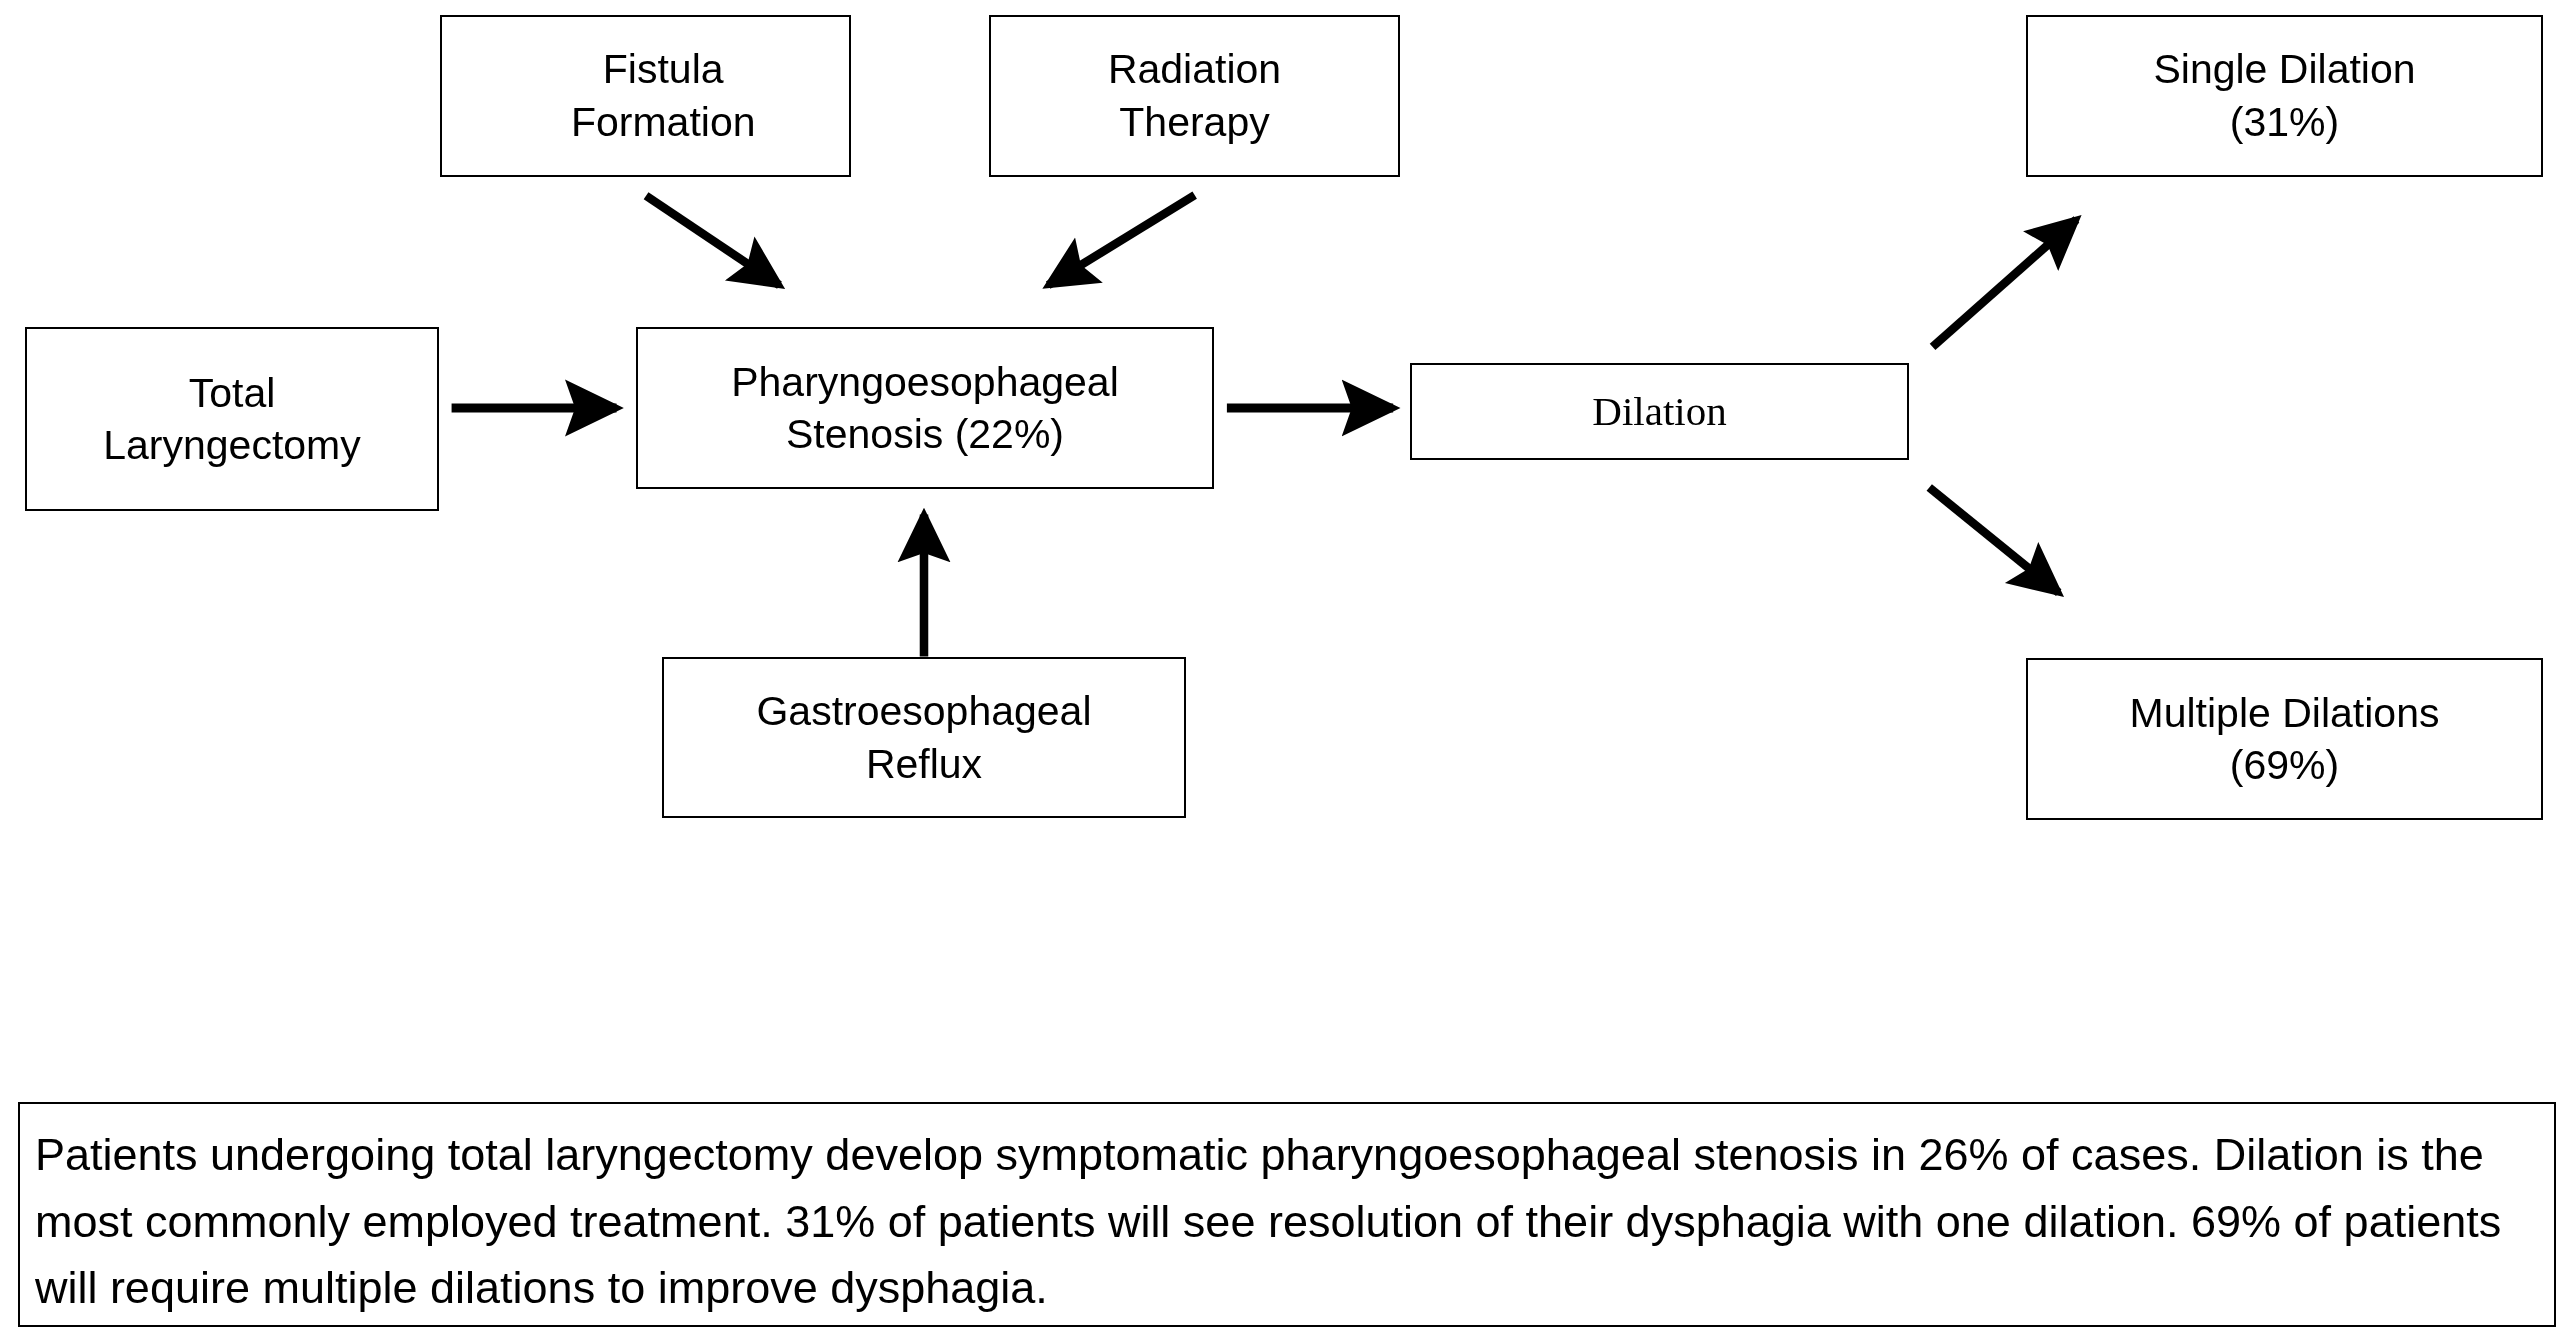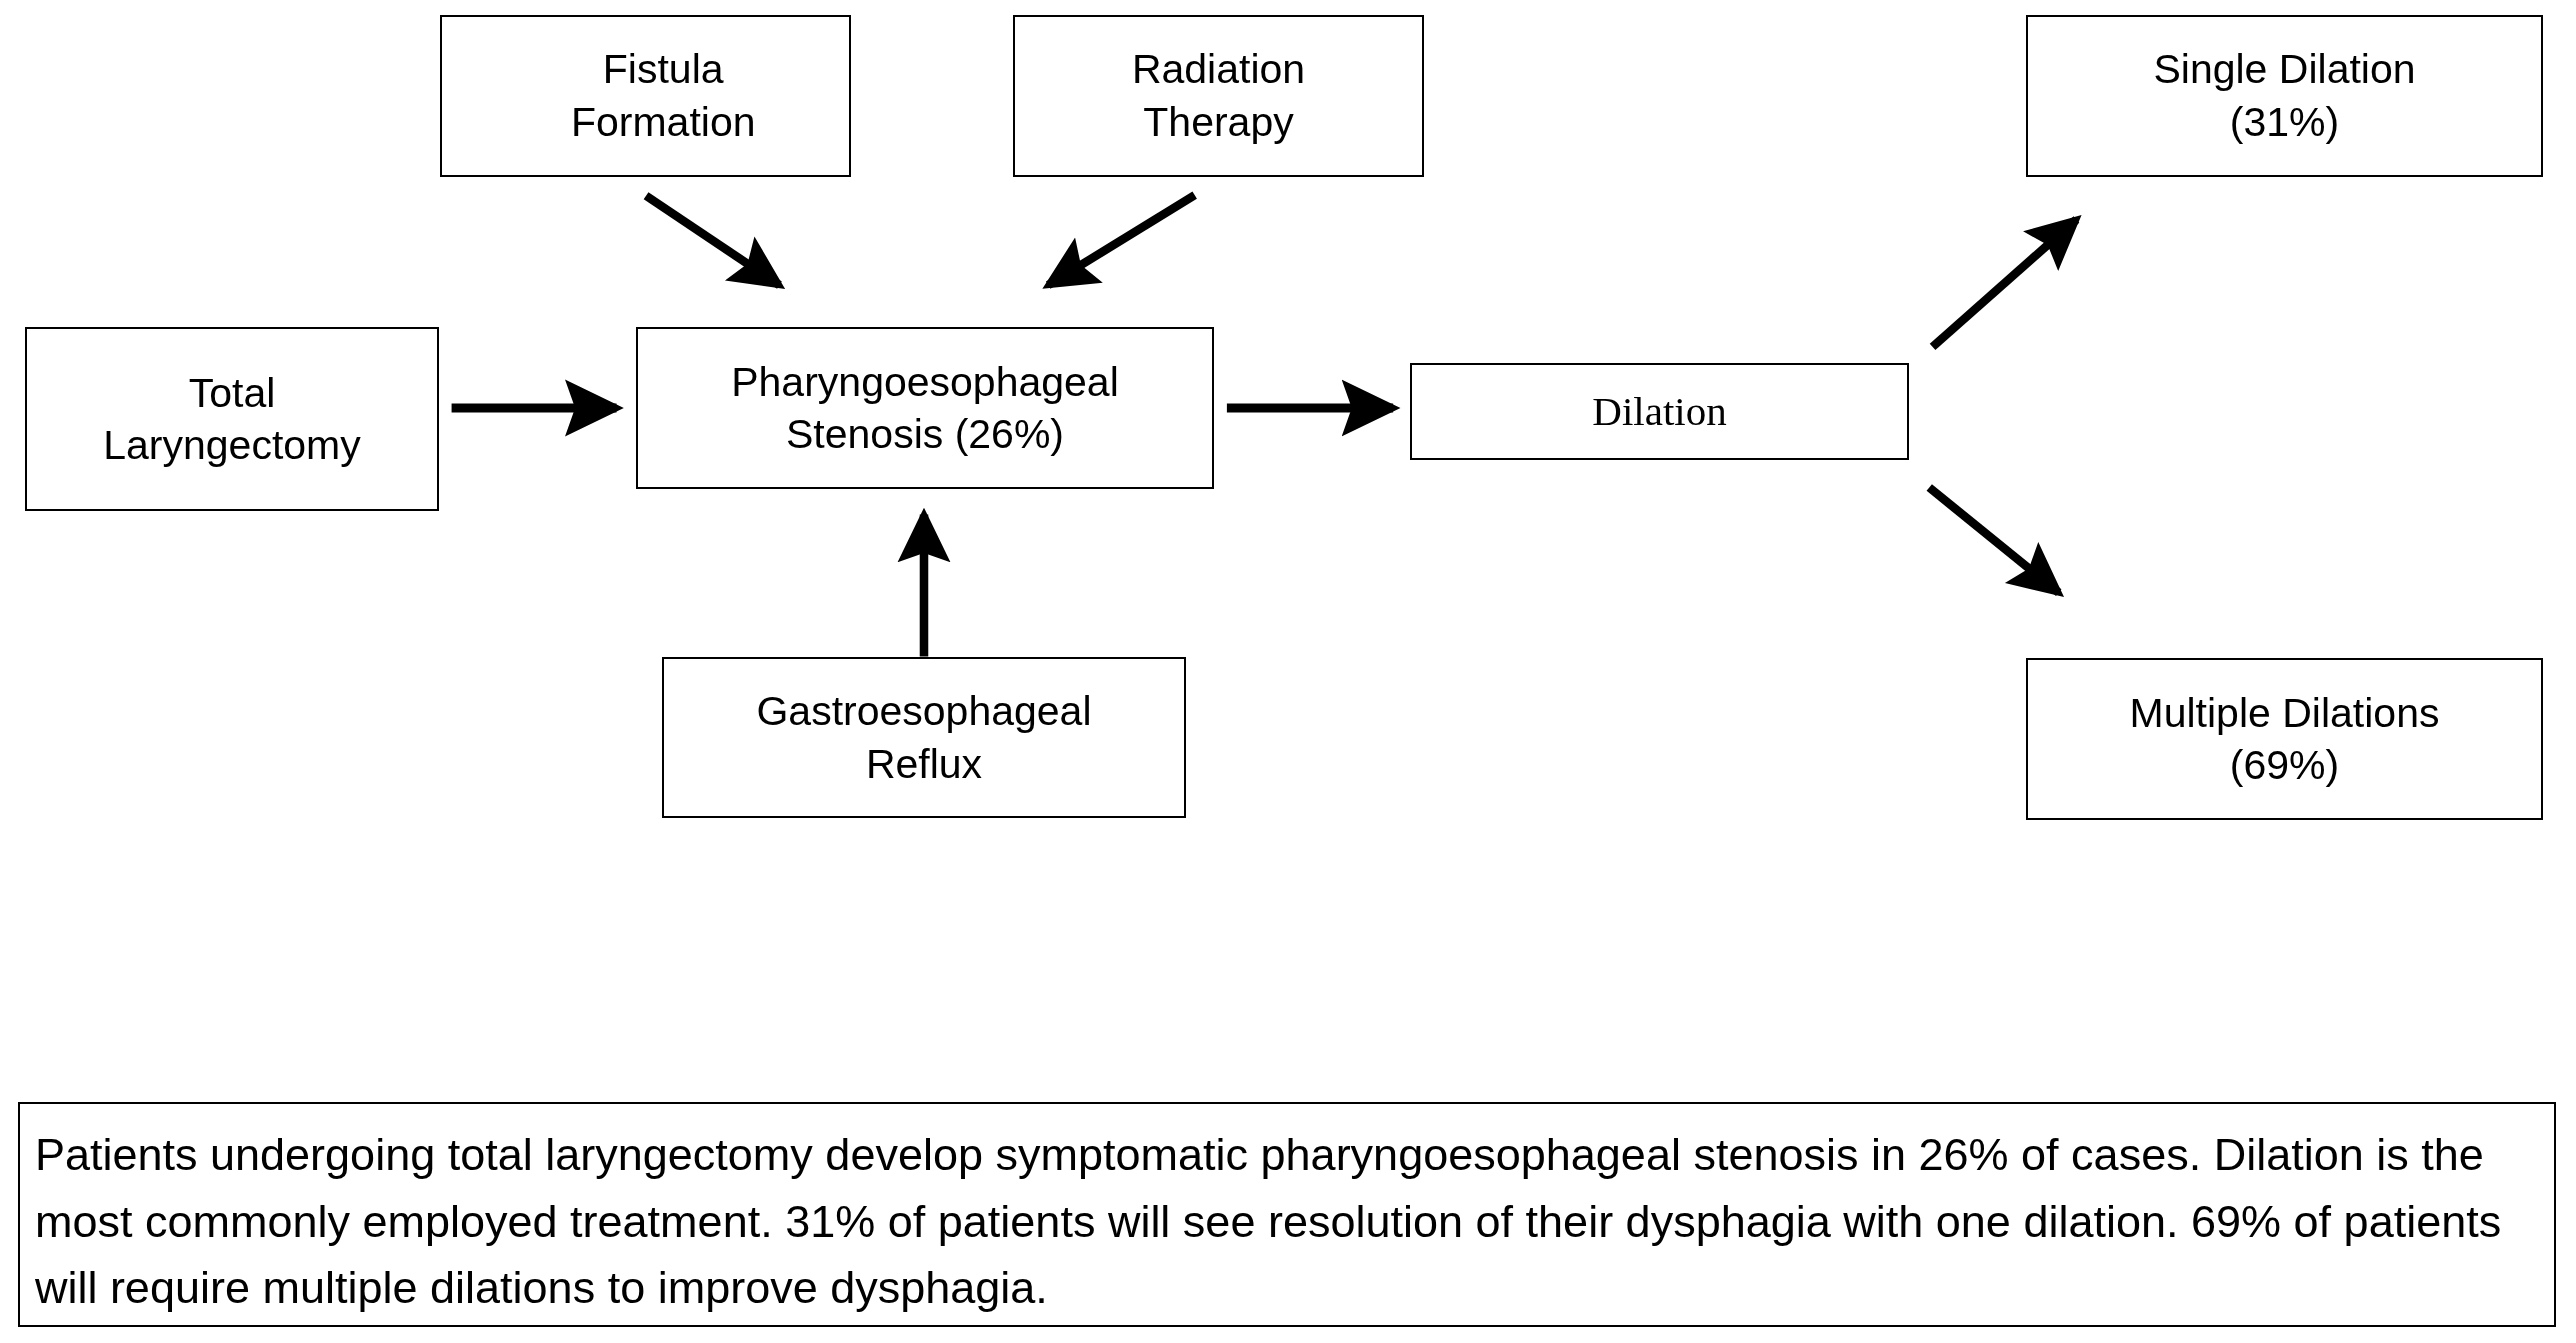--- a/index.html
+++ b/index.html
@@ -90,31 +90,31 @@
     </g>
 
     <g>
       <line x1="2936" y1="742" x2="3133" y2="902" stroke="#000000" stroke-width="13" marker-end="url(#ah)"></line>
     </g>
   </svg>
 
   <div class="node" style="left:440px; top:14.5px; width:411px; height:162px;padding-left:42px;">Fistula
 Formation</div>
 
-  <div class="node" style="left:989px; top:14.5px; width:411px; height:162px;margin-left:24px;">Radiation
+  <div class="node" style="left:989px; top:14.5px; width:411px; height:162px;">Radiation
 Therapy</div>
 
   <div class="node" style="left:2026px; top:14.5px; width:517px; height:162px;">Single Dilation
 (31%)</div>
 
   <div class="node" style="left:25px; top:327px; width:414px; height:184px;">Total
 Laryngectomy</div>
 
   <div class="node" style="left:636px; top:327px; width:578px; height:162px;">Pharyngoesophageal
-Stenosis (26%)</div>
+Stenosis (22%)</div>
 
   <div class="node" style="left:1410px; top:363px; width:499px; height:97px;font-family:Liberation Serif, serif;">Dilation</div>
 
   <div class="node" style="left:2026px; top:658px; width:517px; height:162px;">Multiple Dilations
 (69%)</div>
 
   <div class="node" style="left:662px; top:657px; width:524px; height:161px;">Gastroesophageal
 Reflux</div>
 
   <div class="summary-box" style="left:18.4px; top:1102px; width:2538px; height:225px;">Patients undergoing total laryngectomy develop symptomatic pharyngoesophageal stenosis in 26% of cases.  Dilation is the most commonly employed treatment.  31% of patients will see resolution of their dysphagia with one dilation.  69% of patients will require multiple dilations to improve dysphagia.</div>

